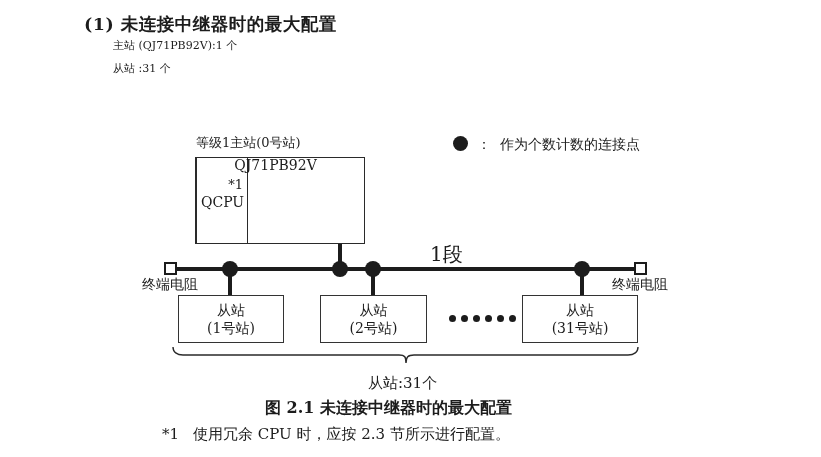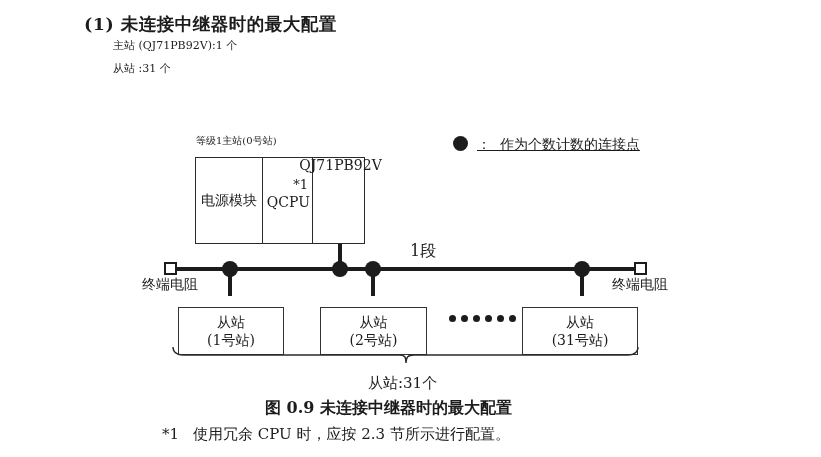--- a/index.html
+++ b/index.html
@@ -20,69 +20,69 @@
     left: 84px; top: 12px;
     font-size: 17.5px; font-weight: bold;
     letter-spacing: 0.5px;
     white-space: nowrap;
   }
   .subline { left: 113px; font-size: 11px; white-space: nowrap; }
   .subline.master { top: 38px; }
   .subline.slave  { top: 61px; }
 
   
-  .master-label { left: 196px; top: 134px; font-size: 10px; white-space: nowrap; }
+  .master-label { left: 196px; top: 134px; font-size: 13px; white-space: nowrap; }
   .master-box {
     left: 195px; top: 157px; width: 170px; height: 87px;
     border: 1.4px solid #2a2a2a;
     display: flex;
     background: var(--paper);
   }
   .mcell { position: relative; height: 100%; font-size: 14px; }
   .mcell.power { width: 67px; display: flex; align-items: center; justify-content: center; }
   .mcell.cpu   { width: 52px; border-left: 1px solid #2a2a2a; border-right: 1px solid #2a2a2a; }
   .mcell.pb    { width: 51px; display: flex; flex-direction: row; justify-content: center; padding-left: 4px; line-height: 15px; }
   .cpu-note { position: absolute; top: 19px; right: 4px; font-size: 13px; }
   .cpu-name { position: absolute; left: 4px; top: 36px; font-size: 14px; }
 
   
   .legend-dot {
     left: 453px; top: 136px; width: 15px; height: 15px;
     background: var(--ink); border-radius: 50%;
   }
-  .legend-text { left: 477px; top: 136px; font-size: 14px; white-space: pre; text-decoration: underline; }
+  .legend-text { left: 477px; top: 136px; font-size: 14px; white-space: pre; }
 
   
   .bus-line { left: 176px; top: 267px; width: 460px; height: 4px; background: var(--ink); }
   .terminator {
     width: 13px; height: 13px; top: 262px;
     background: var(--paper); border: 2px solid var(--ink);
   }
   .terminator.left  { left: 164px; }
   .terminator.right { left: 634px; }
   .term-label { top: 276px; font-size: 14px; white-space: nowrap; }
   .term-label.left  { left: 142px; }
   .term-label.right { left: 612px; }
-  .segment-label { left: 410px; top: 241px; font-size: 16px; white-space: nowrap; }
+  .segment-label { left: 430px; top: 241px; font-size: 20px; white-space: nowrap; }
 
   .bus-dot { width: 16px; height: 16px; top: 261px; background: var(--ink); border-radius: 50%; }
   .bus-dot.d-master { left: 332px; }
   .bus-dot.d-s1 { left: 222px; }
   .bus-dot.d-s2 { left: 365px; }
   .bus-dot.d-s31 { left: 574px; }
 
   .drop { width: 4px; background: var(--ink); }
   .drop.master { left: 338px; top: 244px; height: 25px; }
   .drop.s1 { left: 228px; top: 269px; height: 27px; }
   .drop.s2 { left: 371px; top: 269px; height: 27px; }
   .drop.s31 { left: 580px; top: 269px; height: 27px; }
 
   
   .slave-box {
-    top: 307px; height: 48px;
+    top: 295px; height: 48px;
     border: 1.5px solid #333;
     background: var(--paper);
     display: flex; flex-direction: column;
     align-items: center; justify-content: center;
     font-size: 14px; line-height: 18px;
     text-align: center;
   }
   .slave-box.b1  { left: 178px; width: 106px; }
   .slave-box.b2  { left: 320px; width: 107px; }
   .slave-box.b31 { left: 522px; width: 116px; }
@@ -104,21 +104,20 @@
 <body>
 
 <div class="page">
 
   <div class="abs heading">(1) 未连接中继器时的最大配置</div>
   <div class="abs subline master">主站 (QJ71PB92V):1 个</div>
   <div class="abs subline slave">从站 :31 个</div>
 
   <div class="abs master-label">等级1主站(0号站)</div>
   <div class="abs master-box">
-    <div class="mcell power">电源模块</div>
     <div class="mcell cpu">
       <span class="cpu-note">*1</span>
       <span class="cpu-name">QCPU</span>
     </div>
     <div class="mcell pb">
       <span>QJ71</span>
       <span>PB92V</span>
     </div>
   </div>
 
@@ -161,18 +160,18 @@
   <div class="abs slave-box b31">
     <span>从站</span>
     <span>(31号站)</span>
   </div>
 
   <svg class="abs brace-svg" width="467" height="17" viewBox="0 0 467 17">
     <path d="M1,0 C1,5 5,8 11,8 L227,8 C233,8 234,10 234,16 C234,10 236,8 242,8 L456,8 C462,8 466,5 466,0" fill="none" stroke="#2a2a2a" stroke-width="1.4"></path>
   </svg>
   <div class="abs brace-label">从站:31个</div>
 
-  <div class="abs caption">图 0.9 未连接中继器时的最大配置</div>
+  <div class="abs caption">图 2.1 未连接中继器时的最大配置</div>
   <div class="abs footnote">
     <span class="marker">*1</span><span>使用冗余 CPU 时，应按 2.3 节所示进行配置。</span>
   </div>
 
 </div>
 
 </body></html>

